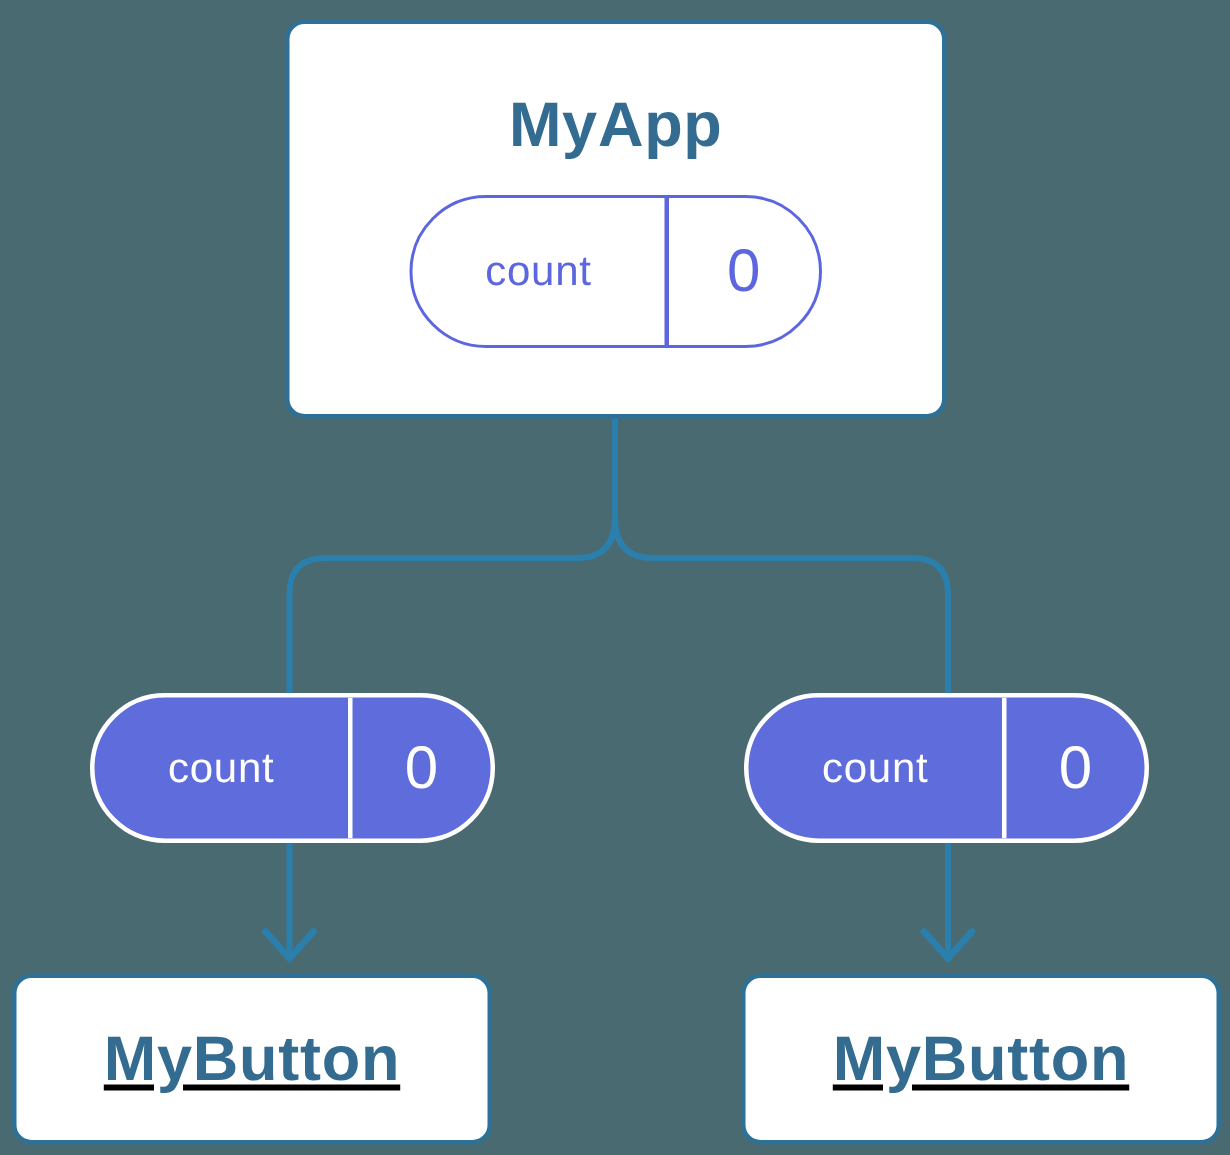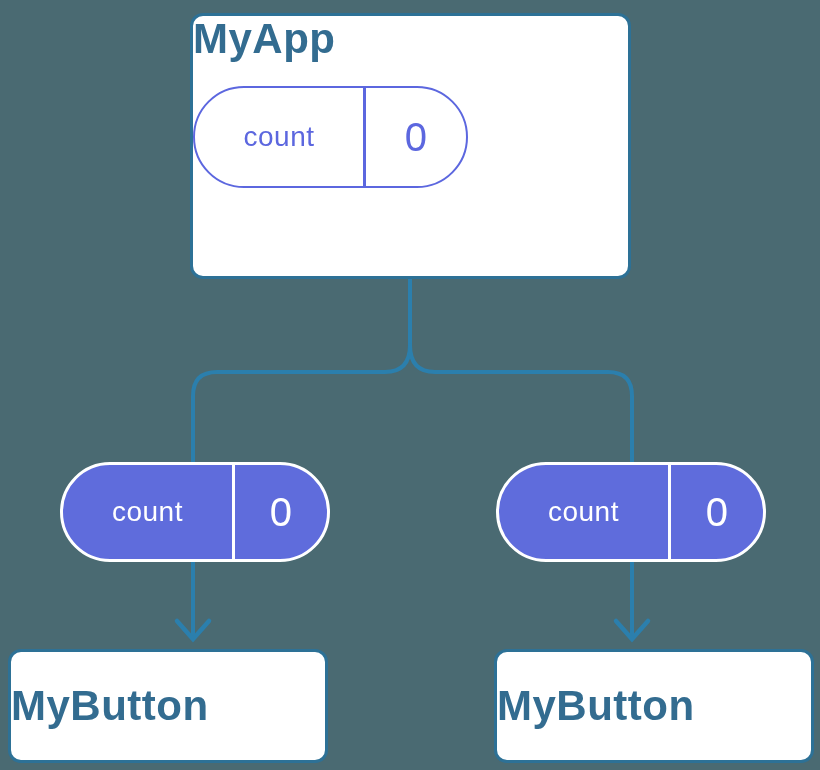--- a/index.html
+++ b/index.html
@@ -40,21 +40,22 @@
   }
   .card{
     position:absolute;
     background:var(--card-fill);
     border:3px solid var(--card-border);
     border-radius:13px;
     z-index:1;
   }
   .root-card{
     left:190px;top:13px;width:441px;height:266px;
-    display:flex;flex-direction:column;align-items:flex-start;
+    display:flex;flex-direction:column;align-items:center;
+    padding-top:44px;
   }
   .card-title{
     color:var(--title);
     font-size:42px;
     font-weight:600;
     letter-spacing:0.5px;
     line-height:1.1;
   }
   .root-card .card-title{margin-bottom:24px;}
   .pill{
@@ -88,21 +89,21 @@
     background:var(--pill-fill);
     border:3px solid var(--pill-text-light);
     color:var(--pill-text-light);
   }
   .solid-pill .pill-key{flex:0 0 64%;}
   .solid-pill .pill-divider{width:3px;background:var(--pill-text-light);}
   .left-pill{left:60px;top:462px;}
   .right-pill{left:496px;top:462px;}
   .child-card{
     width:320px;height:114px;
-    display:flex;align-items:center;justify-content:flex-start;
+    display:flex;align-items:center;justify-content:center;text-decoration:underline;
   }
   .left-card{left:8px;top:649px;}
   .right-card{left:494px;top:649px;}
 </style>
 </head>
 <body>
 
 <div class="stage">
 
   <svg class="connectors" viewBox="0 0 820 770" aria-hidden="true">

